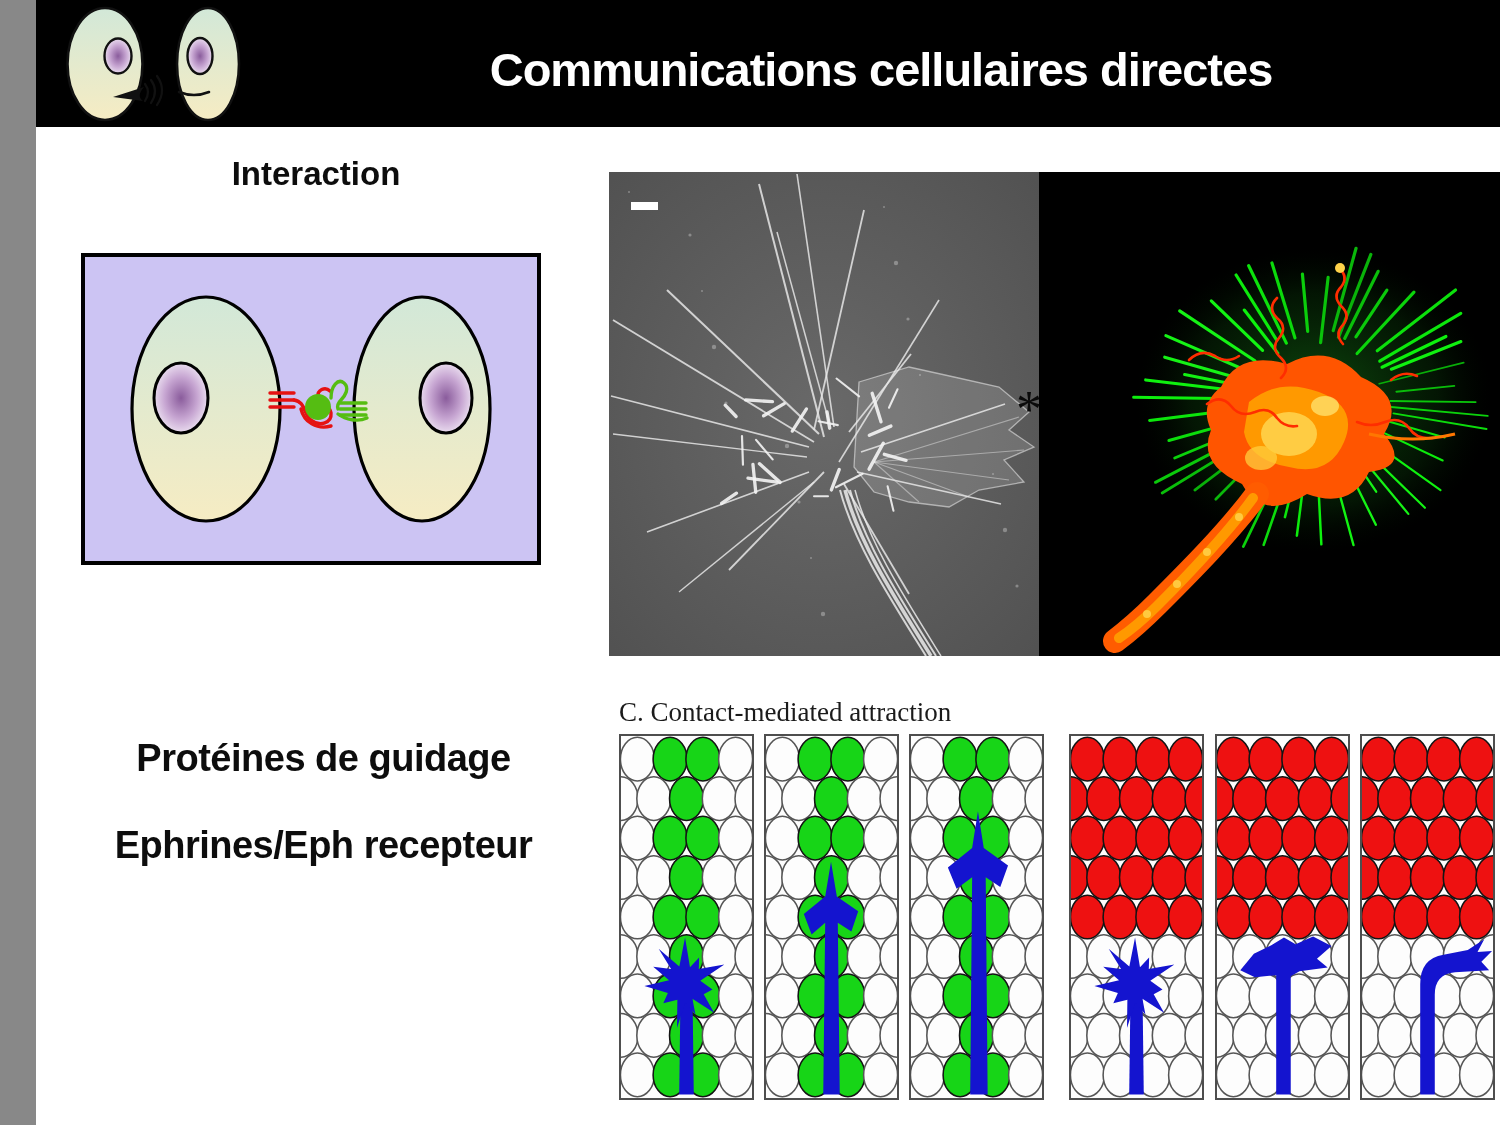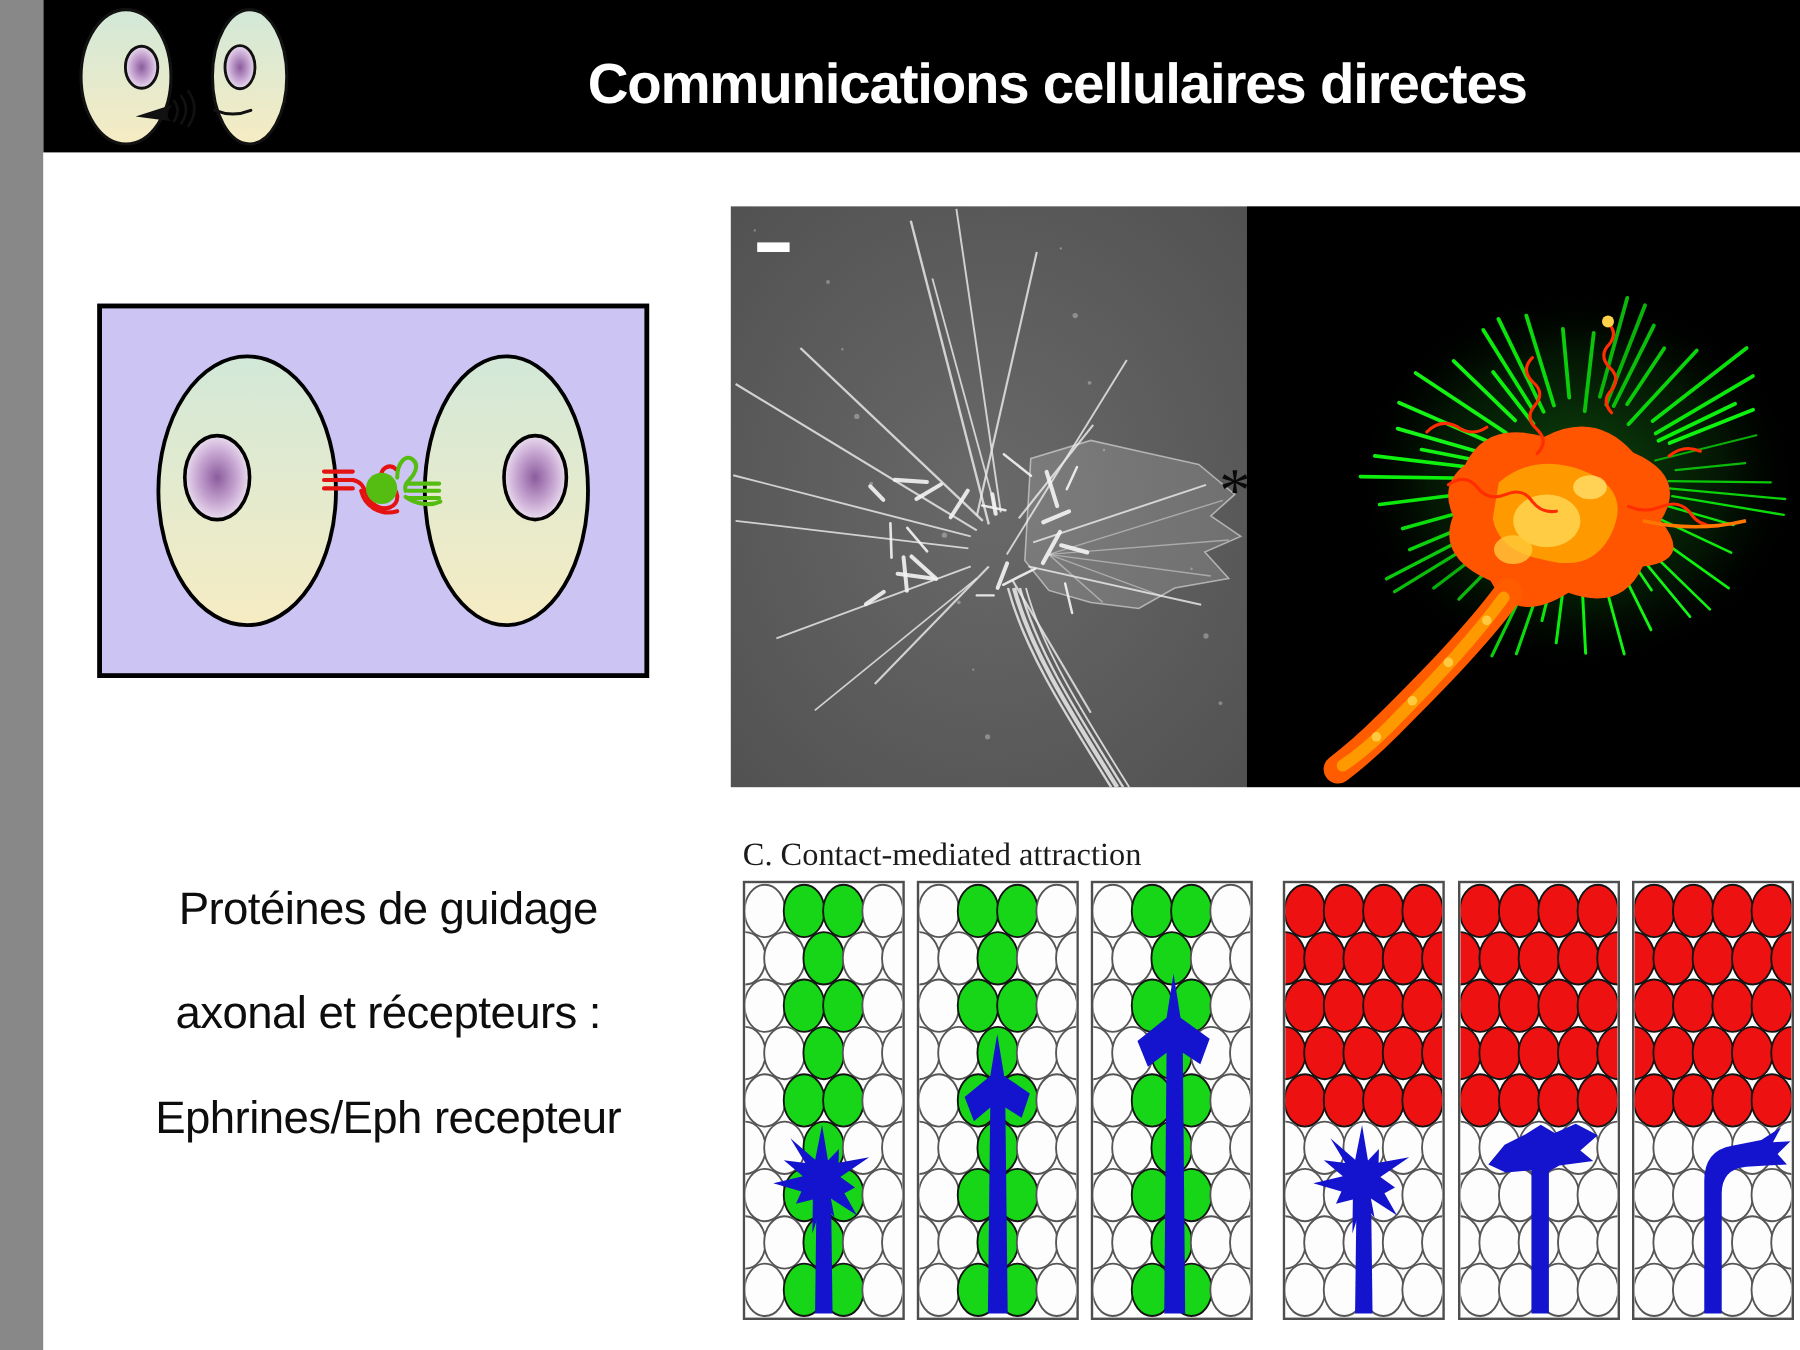--- a/index.html
+++ b/index.html
@@ -19,21 +19,21 @@
          background:#000;overflow:hidden;}
   .asterisk{position:absolute;left:980px;top:384px;font-family:"Liberation Serif",serif;
          font-size:52px;color:#0a0a0a;line-height:1;z-index:5;}
   .caption{position:absolute;top:697px;font-family:"Liberation Serif",serif;
          font-size:27px;color:#1b1b1b;white-space:nowrap;text-align:right;}
   .cap-c{left:583px;} .cap-d{left:1033px;}
   .subpanel{position:absolute;top:734px;width:135px;height:366px;background:#fdfdfd;
          border:2px solid #4e4e4e;box-sizing:border-box;overflow:hidden;}
   .subpanel svg{display:block;width:100%;height:100%;}
   .guidance{position:absolute;left:15px;top:738px;width:545px;text-align:center;
-         font-size:38px;font-weight:normal;color:#0d0d0d;letter-spacing:-0.5px;}
+         font-size:38px;font-weight:bold;color:#0d0d0d;letter-spacing:-0.5px;}
   .guidance p{margin:0 0 47px 0;line-height:40px;white-space:nowrap;}
 </style>
 </head>
 <body>
 
 <div class="slide">
 
   <div class="header">
     <svg class="logo-svg" width="210" height="127" viewBox="0 0 210 127">
       <defs>
@@ -54,20 +54,21 @@
       <path d="M115 80 q8 11 0 23" fill="none" stroke="#111" stroke-width="2.2" stroke-linecap="round"></path>
       <path d="M121 76 q10 14 0 29" fill="none" stroke="#111" stroke-width="2.2" stroke-linecap="round"></path>
       <ellipse cx="172" cy="64" rx="31" ry="56" fill="url(#cellGrad)" stroke="#111" stroke-width="2.6"></ellipse>
       <ellipse cx="164" cy="56" rx="12.5" ry="18" fill="url(#nucGrad)" stroke="#111" stroke-width="2.4"></ellipse>
       <path d="M143 92 Q 158 98 173 92" fill="none" stroke="#111" stroke-width="2.6" stroke-linecap="round"></path>
     </svg>
     <div class="title">Communications cellulaires directes</div>
   </div>
 
   <div class="interaction-label">
+    <div>Interaction</div>
   </div>
 
   <div class="protein-box">
     <svg width="452" height="304" viewBox="0 0 452 304">
       <ellipse cx="121" cy="152" rx="74" ry="112" fill="url(#cellGrad)" stroke="#000" stroke-width="3.2"></ellipse>
       <ellipse cx="96" cy="141" rx="27" ry="35" fill="url(#nucGrad)" stroke="#000" stroke-width="3"></ellipse>
       <ellipse cx="337" cy="152" rx="68" ry="112" fill="url(#cellGrad)" stroke="#000" stroke-width="3.2"></ellipse>
       <ellipse cx="361" cy="141" rx="26" ry="35" fill="url(#nucGrad)" stroke="#000" stroke-width="3"></ellipse>
 
       <g stroke="#e51212" stroke-width="3.4" fill="none" stroke-linecap="round">
@@ -517,17 +518,16 @@
         <ellipse cx="16.9" cy="345.7" rx="17.5" ry="22.5" fill="#fdfdfd" stroke="#565656" stroke-width="1.6"></ellipse>
         <ellipse cx="50.6" cy="345.7" rx="17.5" ry="22.5" fill="#fdfdfd" stroke="#565656" stroke-width="1.6"></ellipse>
         <ellipse cx="84.4" cy="345.7" rx="17.5" ry="22.5" fill="#fdfdfd" stroke="#565656" stroke-width="1.6"></ellipse>
         <ellipse cx="118.1" cy="345.7" rx="17.5" ry="22.5" fill="#fdfdfd" stroke="#565656" stroke-width="1.6"></ellipse>
         <path d="M60 366 L60 252 Q60 226 84 222 L109 217 L126 206 L119 219 L134 218 L123 229 L131 238 L96 240 Q75 242 75 263 L75 366 Z" fill="#1414cf"></path>
       </svg>
     </div>
 
   <div class="guidance">
     <p>Protéines de guidage</p>
-    <p>axonal et récepteurs :</p>
     <p>Ephrines/Eph recepteur</p>
   </div>
 
 </div>
 
 </body></html>

